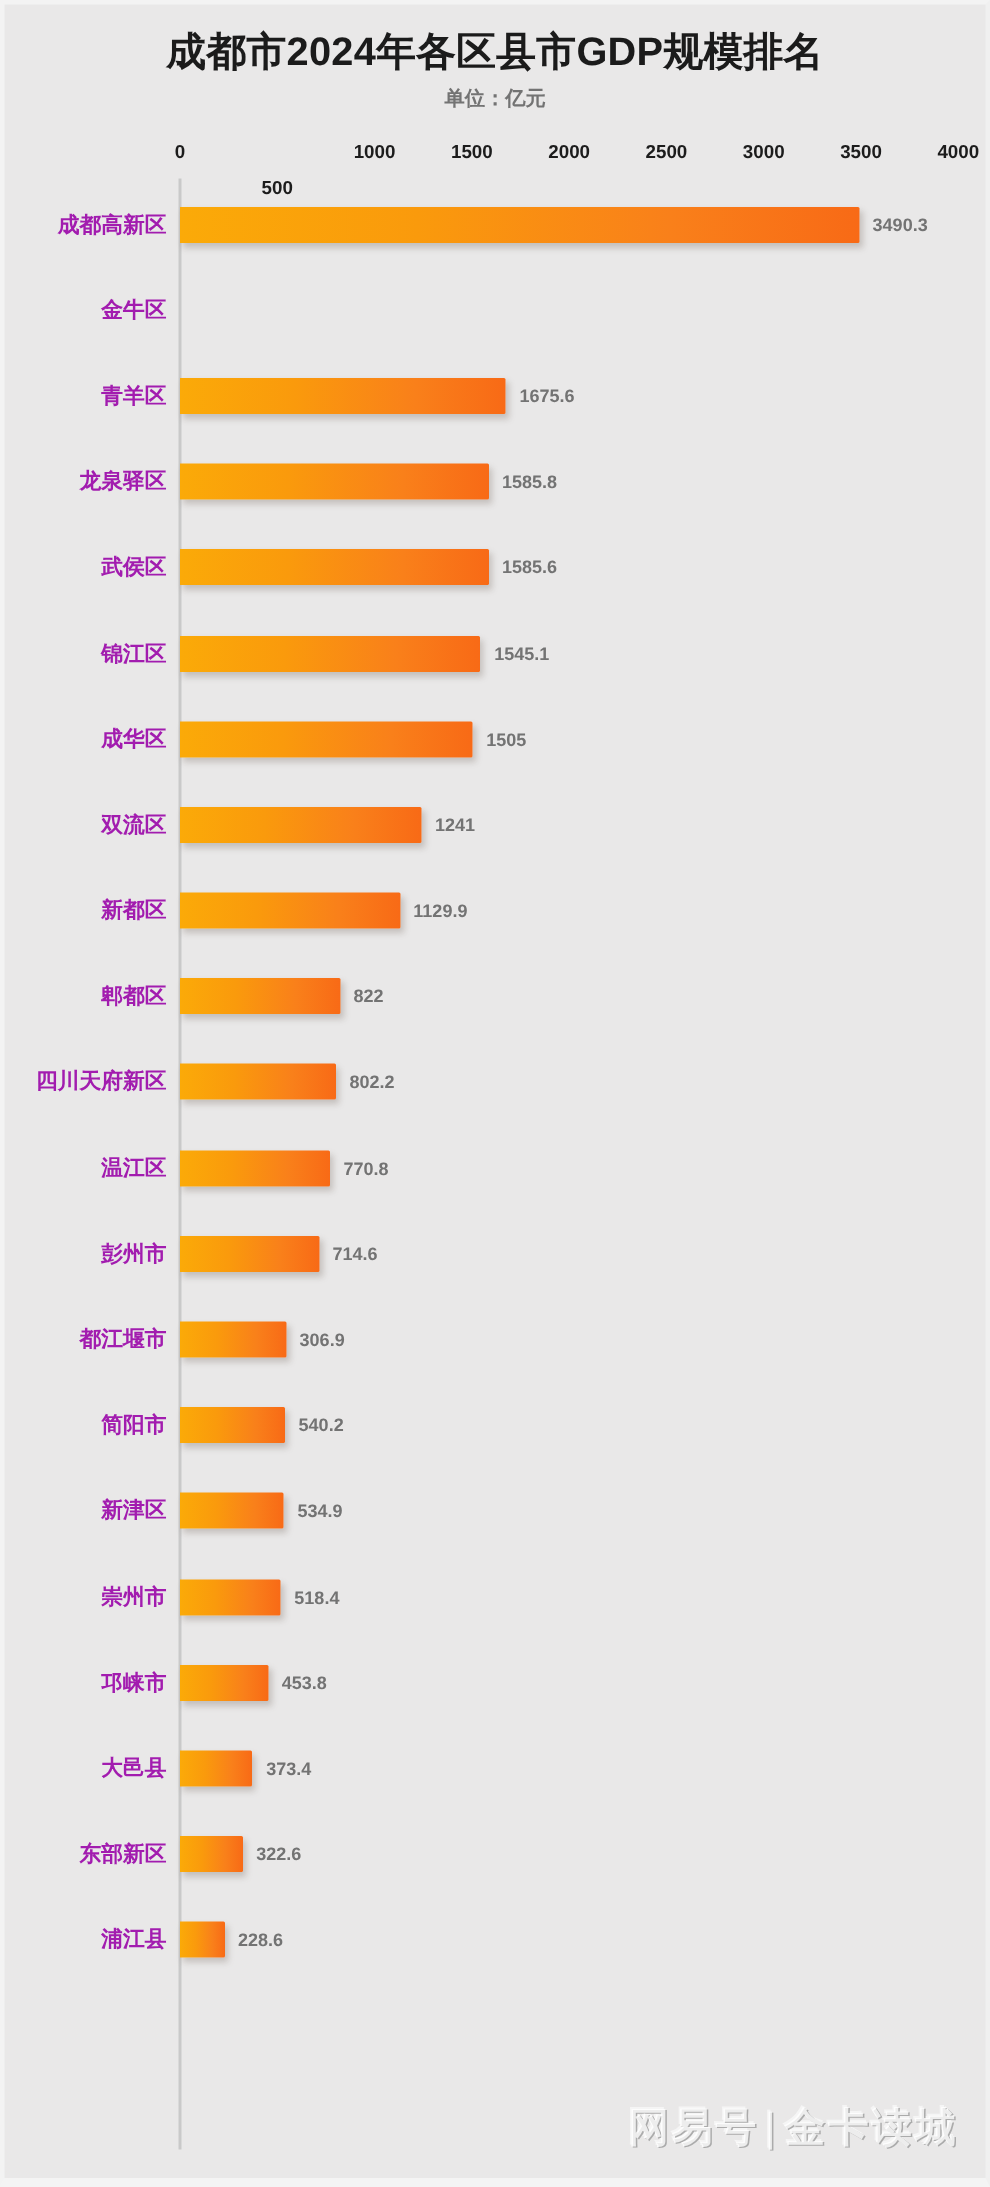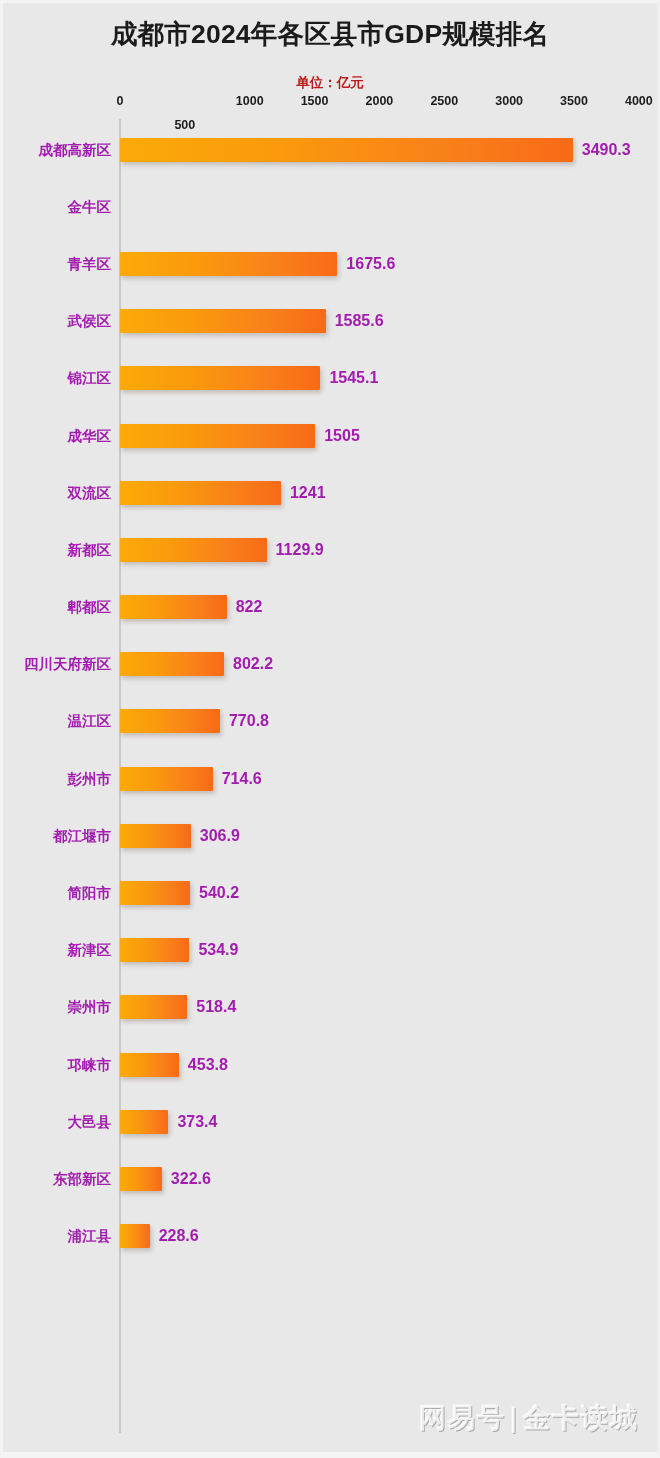--- a/index.html
+++ b/index.html
@@ -36,24 +36,24 @@
   }
   .chart-title {
     font-size: 26.5px;
     font-weight: bold;
     color: #1b1b1b;
     letter-spacing: 0.2px;
     line-height: 34px;
     white-space: nowrap;
   }
   .chart-subtitle {
-    margin-top: 23px;
+    margin-top: 6px;
     font-size: 13.5px;
     font-weight: bold;
-    color: #b91c1c;
+    color: #737373;
     line-height: 18px;
   }
 
   
   .axis-labels {
     position: absolute;
     top: 91px;
     left: 0;
     width: 654px;
     height: 16px;
@@ -108,23 +108,23 @@
     align-items: center;
   }
   .bar {
     height: 24px;
     background: linear-gradient(90deg, #fbaa08 0%, #fa9a0c 35%, #f9801a 72%, #f86a16 100%);
     box-shadow: 2px 3px 4px rgba(120, 110, 100, 0.33);
     border-radius: 0 1px 1px 0;
   }
   .bar-value {
     margin-left: 9px;
-    font-size: 16px;
-    font-weight: bold;
-    color: #a21caf;
+    font-size: 12px;
+    font-weight: bold;
+    color: #737373;
     white-space: nowrap;
   }
 
   
   .watermark {
     position: absolute;
     right: 18px;
     bottom: 16px;
     font-size: 27px;
     font-weight: bold;
@@ -176,20 +176,27 @@
         <div class="cat-label">金牛区</div>
       </div>
       <div class="bar-row">
         <div class="cat-label">青羊区</div>
         <div class="bar-wrap">
           <div class="bar" style="width: 217.349px;"></div>
           <span class="bar-value">1675.6</span>
         </div>
       </div>
       <div class="bar-row">
+        <div class="cat-label">龙泉驿区</div>
+        <div class="bar-wrap">
+          <div class="bar" style="width: 205.701px;"></div>
+          <span class="bar-value">1585.8</span>
+        </div>
+      </div>
+      <div class="bar-row">
         <div class="cat-label">武侯区</div>
         <div class="bar-wrap">
           <div class="bar" style="width: 205.675px;"></div>
           <span class="bar-value">1585.6</span>
         </div>
       </div>
       <div class="bar-row">
         <div class="cat-label">锦江区</div>
         <div class="bar-wrap">
           <div class="bar" style="width: 200.422px;"></div>

